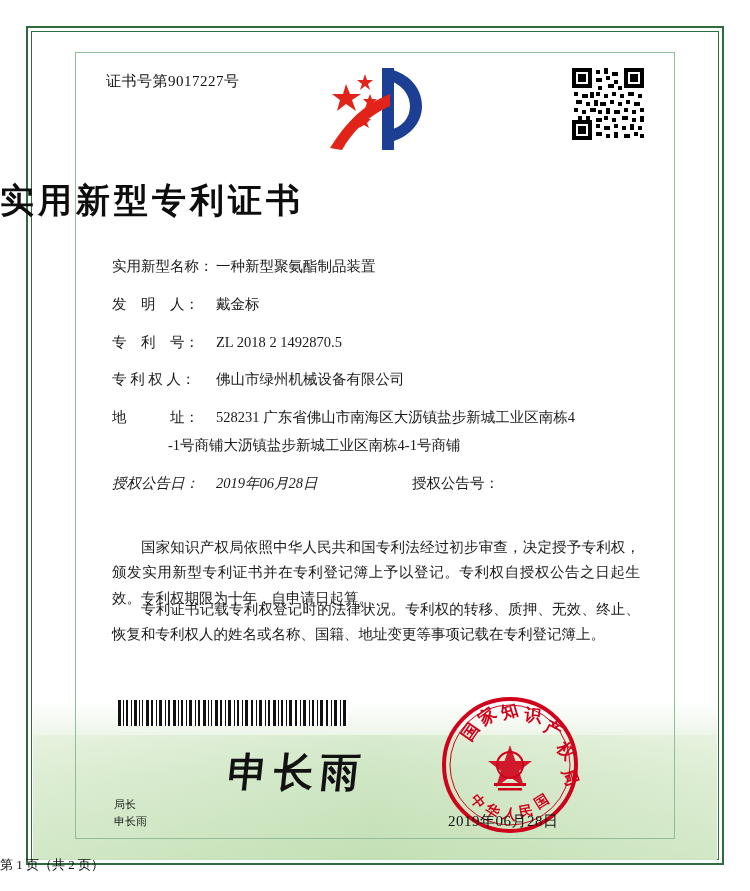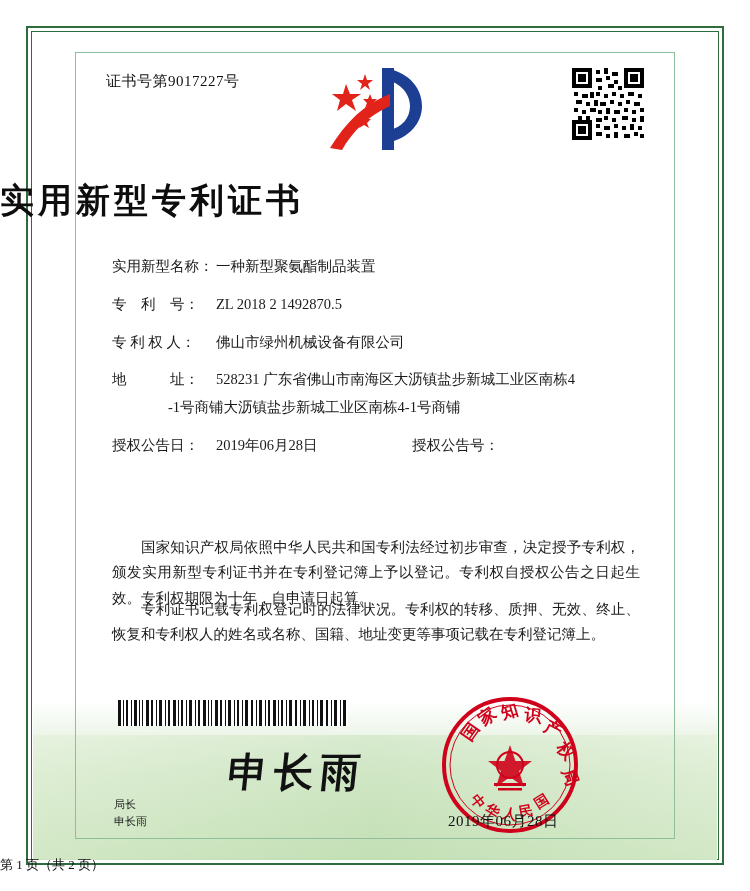--- a/index.html
+++ b/index.html
@@ -113,21 +113,21 @@
     flex: 1;
     font-family: "Liberation Serif", serif;
   }
   .addr-line2 {
     margin-left: 56px;
     margin-top: 2px;
   }
   .two-col {
     display: flex;
   }
-  .two-col .col-a { width: 300px; display: flex; }
+  .two-col .col-a { width: 300px; display: flex; font-style: italic; }
   .two-col .col-b { flex: 1; display: flex; }
   .two-col .col-b .field-label { width: 104px; }
 
   
   .para {
     position: absolute;
     left: 112px;
     width: 528px;
     font-size: 14.5px;
     line-height: 1.75;
@@ -285,20 +285,24 @@
 
   <div class="title">实用新型专利证书</div>
 
   <div class="fields">
 
     <div class="field-row">
       <div class="field-label">实用新型名称：</div>
       <div class="field-value">一种新型聚氨酯制品装置</div>
     </div>
 
+    <div class="field-row">
+      <div class="field-label">发　明　人：</div>
+      <div class="field-value">戴金标</div>
+    </div>
 
     <div class="field-row">
       <div class="field-label">专　利　号：</div>
       <div class="field-value mono">ZL 2018 2 1492870.5</div>
     </div>
 
 
     <div class="field-row">
       <div class="field-label">专 利 权 人：</div>
       <div class="field-value">佛山市绿州机械设备有限公司</div>

